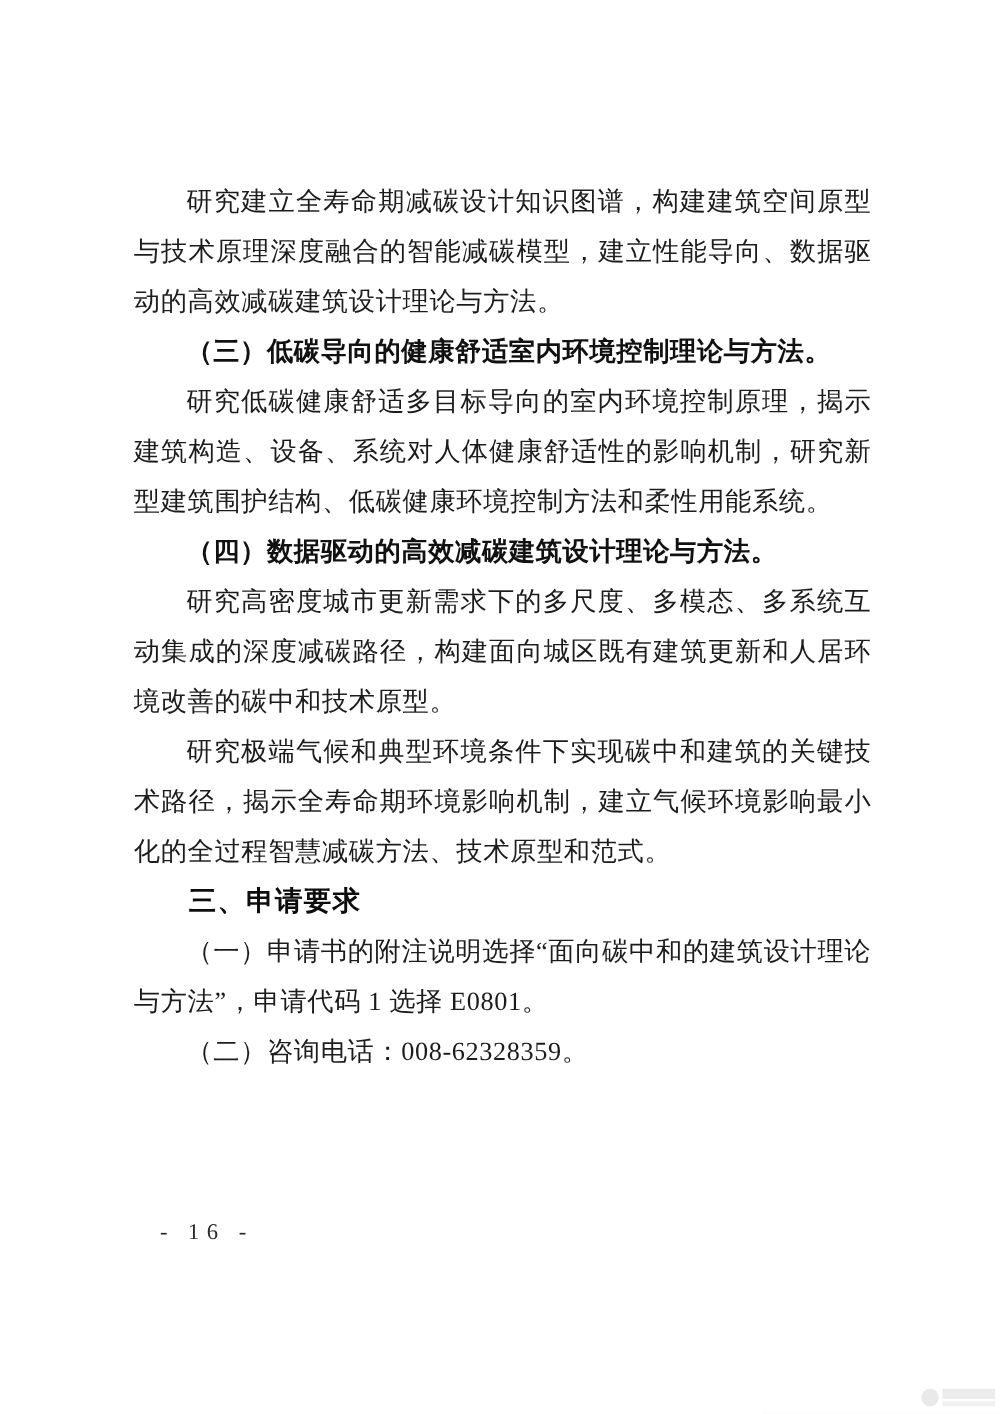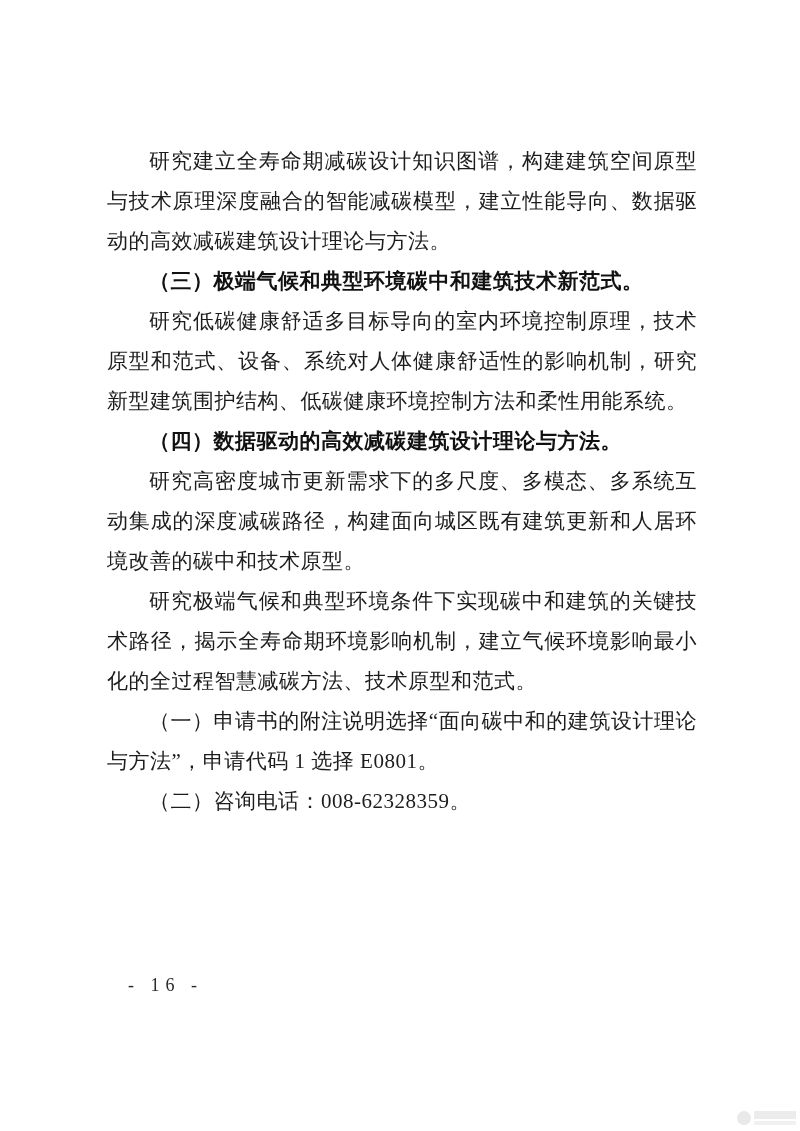--- a/index.html
+++ b/index.html
@@ -90,25 +90,26 @@
     background: #f1f1f1;
   }
 </style>
 </head>
 <body>
 
 <div class="page">
 
   <div class="doc-body">
     <p class="p-body">研究建立全寿命期减碳设计知识图谱，构建建筑空间原型与技术原理深度融合的智能减碳模型，建立性能导向、数据驱动的高效减碳建筑设计理论与方法。</p>
-    <p class="p-sub">（三）极端气候和典型环境碳中和建筑技术新范式。</p>
-    <p class="p-body">研究低碳健康舒适多目标导向的室内环境控制原理，技术原型和范式、设备、系统对人体健康舒适性的影响机制，研究新型建筑围护结构、低碳健康环境控制方法和柔性用能系统。</p>
+    <p class="p-sub">（三）低碳导向的健康舒适室内环境控制理论与方法。</p>
+    <p class="p-body">研究低碳健康舒适多目标导向的室内环境控制原理，揭示建筑构造、设备、系统对人体健康舒适性的影响机制，研究新型建筑围护结构、低碳健康环境控制方法和柔性用能系统。</p>
     <p class="p-sub">（四）数据驱动的高效减碳建筑设计理论与方法。</p>
     <p class="p-body">研究高密度城市更新需求下的多尺度、多模态、多系统互动集成的深度减碳路径，构建面向城区既有建筑更新和人居环境改善的碳中和技术原型。</p>
     <p class="p-body">研究极端气候和典型环境条件下实现碳中和建筑的关键技术路径，揭示全寿命期环境影响机制，建立气候环境影响最小化的全过程智慧减碳方法、技术原型和范式。</p>
+    <p class="p-head">三、申请要求</p>
     <p class="p-body">（一）申请书的附注说明选择“面向碳中和的建筑设计理论与方法”，申请代码 1 选择 E0801。</p>
     <p class="p-body">（二）咨询电话：008-62328359。</p>
   </div>
 
   <div class="page-number">- 16 -</div>
 
   <div class="watermark">
     <div class="wm-icon"></div>
     <div class="wm-lines">
       <div class="wm-line-1"></div>

